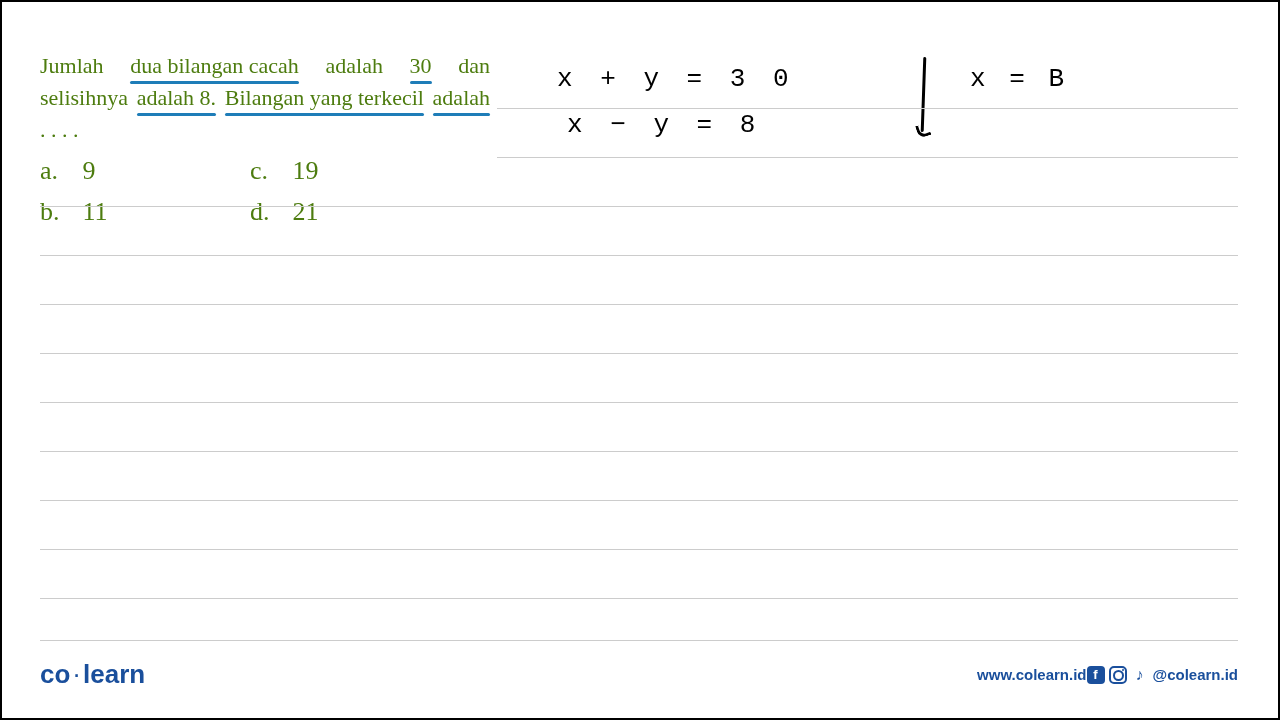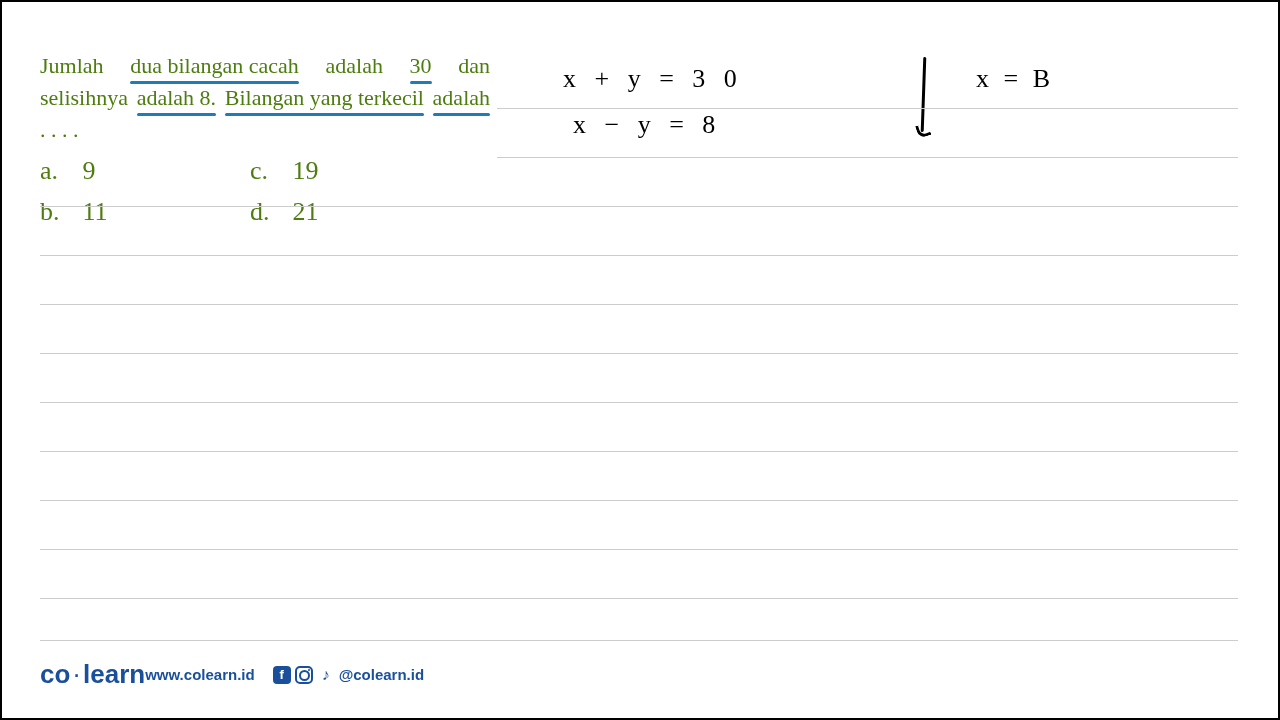--- a/index.html
+++ b/index.html
@@ -51,25 +51,24 @@
       display: grid;
       grid-template-columns: 210px 210px;
       row-gap: 4px;
       font-size: 26px;
     }
     .option-label { display: inline-block; width: 28px; }
     .option-value { display: inline-block; margin-left: 8px; }
     
     .handwriting {
       position: absolute;
-      font-family: Liberation Serif, serif;
+      font-family: Liberation Mono, monospace;
       font-size: 26px;
       color: #000;
       font-weight: 500;
-      margin-left: 6px;
     }
     .hw1 { top: 62px; left: 555px; letter-spacing: 6px; }
     .hw2 { top: 108px; left: 565px; letter-spacing: 6px; }
     .hw3 { top: 62px; left: 968px; letter-spacing: 4px; }
     
     .divider-line {
       position: absolute;
       top: 55px;
       left: 920px;
       width: 3px;
@@ -105,32 +104,32 @@
     }
     .ruled-lines.right { left: 495px; }
     
     .footer {
       position: absolute;
       bottom: 28px;
       left: 38px;
       right: 40px;
       display: flex;
       align-items: center;
+      justify-content: space-between;
       font-family: -apple-system, Arial, sans-serif;
     }
     .logo {
       font-size: 26px;
       font-weight: 700;
       color: #1a4f9c;
     }
     .logo-dot { color: #1a4f9c; margin: 0 2px; font-weight: 400; }
     .footer-right {
       display: flex;
       align-items: center;
-      gap: 18px;
       color: #1a4f9c;
       font-size: 15px;
       font-weight: 600;
     }
     .social-icons { display: flex; gap: 4px; align-items: center; }
     .social-icon {
       width: 18px;
       height: 18px;
       display: inline-flex;
       align-items: center;

